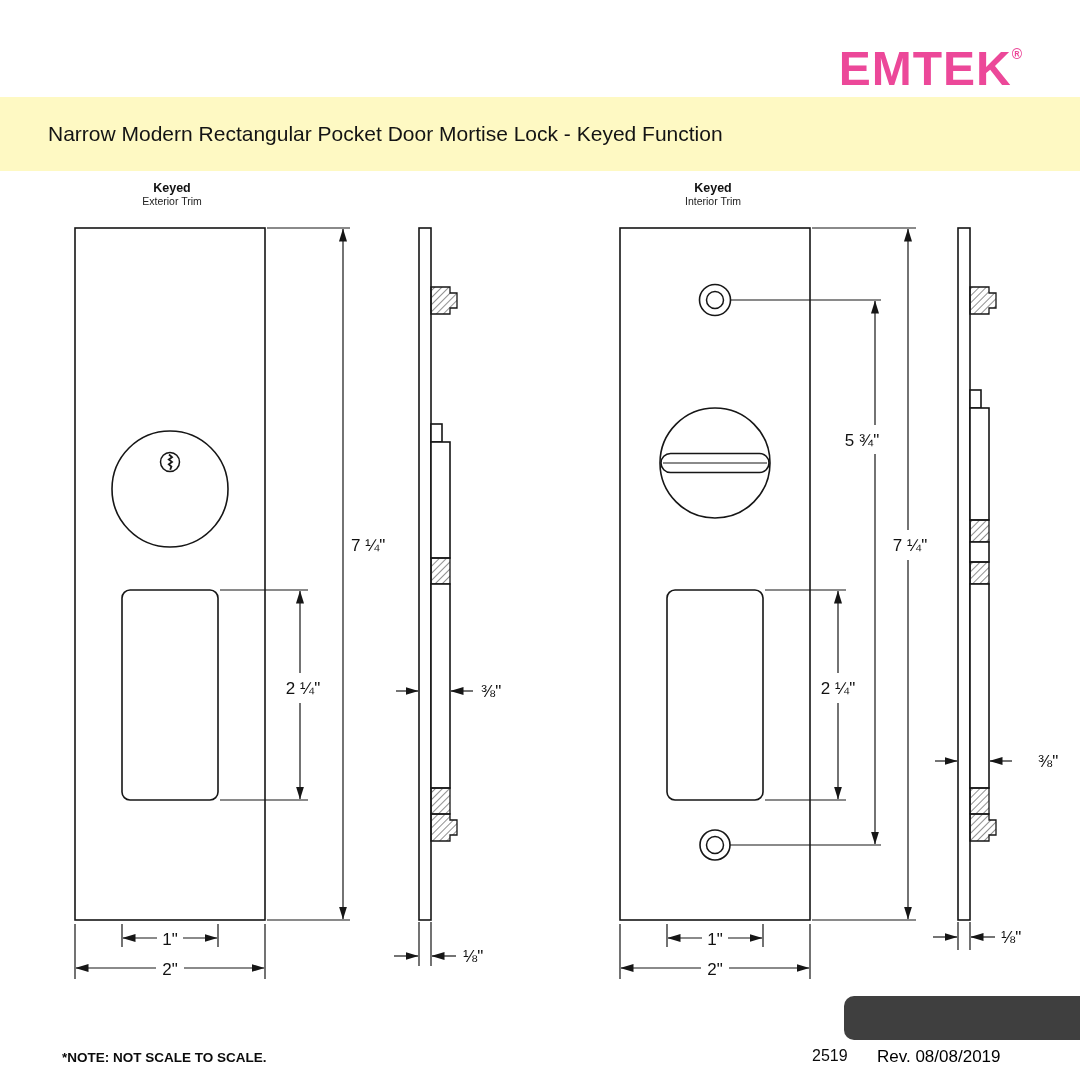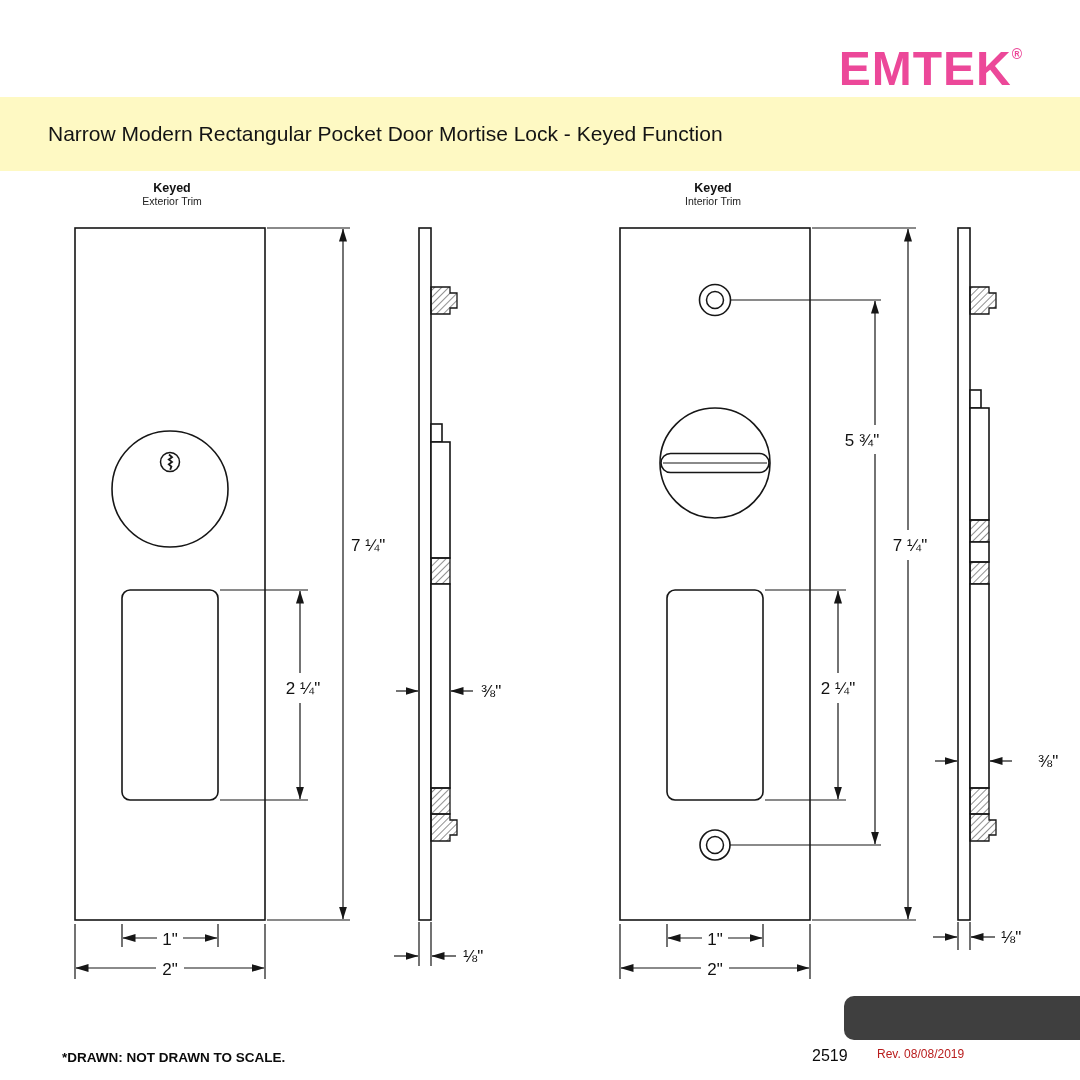--- a/index.html
+++ b/index.html
@@ -10,21 +10,21 @@
   .brand { position:absolute; top:41px; right:58px; font-weight:bold; font-size:48px; letter-spacing:1px; color:#ec4899; white-space:nowrap; }
   .brand .reg { font-size:14px; font-weight:bold; vertical-align:26px; letter-spacing:0; }
 
   .title-band { position:absolute; top:89px; left:0; width:1080px; height:74px; background:#fef9c3;margin-top:8px; }
   .page-title { font-size:21px; color:#141414; line-height:74px; padding-left:48px; }
 
   .drawing { position:absolute; top:165px; left:0; }
 
   .footer-note { position:absolute; left:62px; top:1050px; font-size:13.5px; font-weight:bold; color:#0b0b0b; }
   .part-number { position:absolute; left:812px; top:1047px; font-size:16px; color:#0b0b0b; }
-  .revision   { position:absolute; left:877px; top:1047px; font-size:12px; color:#b91c1c;text-align:center; }
+  .revision   { position:absolute; left:877px; top:1047px; font-size:17px; color:#000000;text-align:center; }
 
   .corner-bar { position:absolute; left:844px; top:996px; width:236px; height:44px; background:#3f3f3f; border-radius:10px 0 0 10px; }
 
   svg text { font-family:"Liberation Sans", sans-serif; }
   .ol    { fill:#ffffff; stroke:#161616; stroke-width:1.6px; }
   .thin  { fill:none; stroke:#161616; stroke-width:1.2px; }
   .dim   { fill:none; stroke:#161616; stroke-width:1.2px; }
   .hatch { fill:url(#hatch); stroke:#161616; stroke-width:1.3px; }
   .bg    { fill:#ffffff; }
   .dtext { font-size:17px; fill:#111111; }
@@ -170,17 +170,17 @@
 
       <path class="thin" d="M958,922 V950 M970,922 V950"></path>
       <line class="dim" x1="933" y1="937" x2="957" y2="937" marker-end="url(#arr)"></line>
       <line class="dim" x1="995" y1="937" x2="971" y2="937" marker-end="url(#arr)"></line>
       <text class="dtext" x="1001" y="943">⅛"</text>
     </g>
   </svg>
 
   <div class="corner-bar"></div>
 
-  <div class="footer-note">*DRAWN: NOT DRAWN TO SCALE.</div>
+  <div class="footer-note">*NOTE: NOT SCALE TO SCALE.</div>
   <div class="part-number">2519</div>
   <div class="revision">Rev. 08/08/2019</div>
 
 </div>
 
 </body></html>

